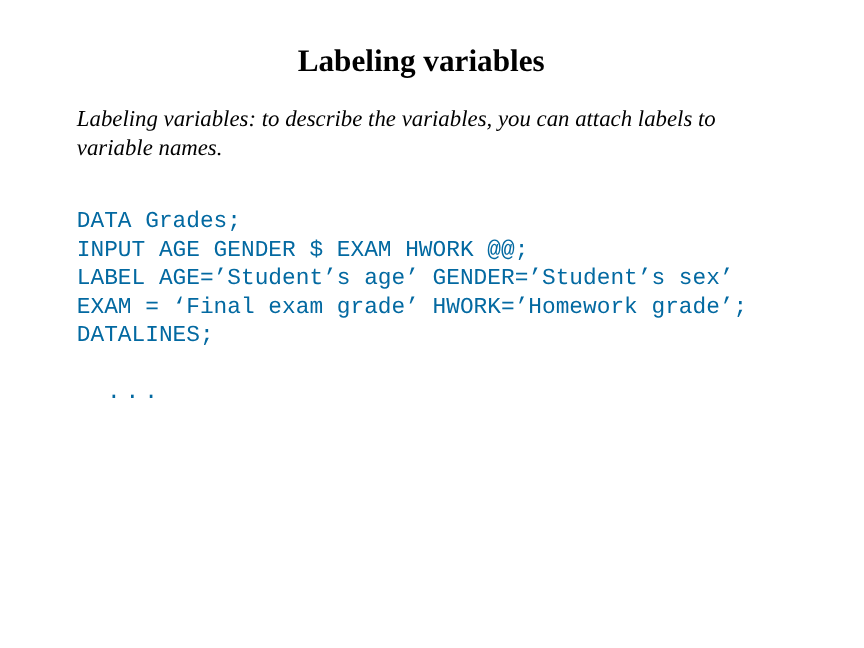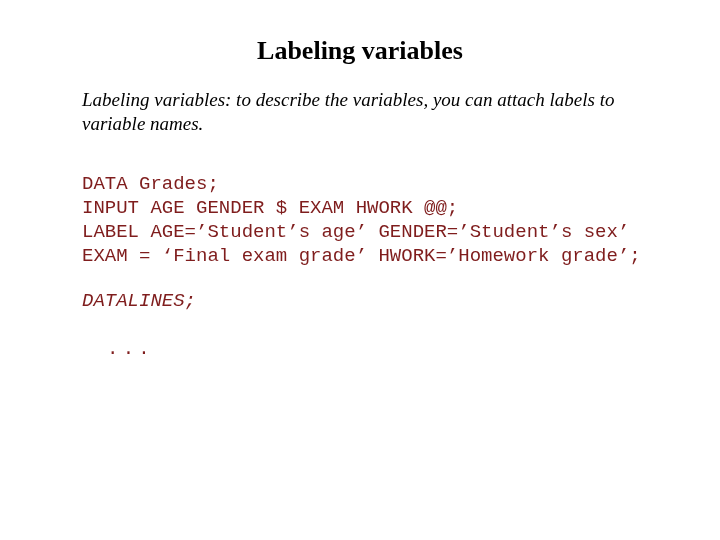--- a/index.html
+++ b/index.html
@@ -6,46 +6,44 @@
     margin: 0;
     padding: 0;
     width: 720px;
     height: 540px;
     background: #ffffff;
     font-family: "Times New Roman", Times, serif;
     color: #000000;
   }
   .slide {
     box-sizing: border-box;
-    padding: 36px 82px 0 82px;
+    padding: 36px 82px 0 64px;
   }
   .title {
     text-align: center;
     font-size: 26px;
     font-weight: bold;
     margin: 0 0 22px 0;
   }
   .desc {
     font-size: 19px;
     line-height: 1.25;
     margin: 0 0 14px 0;
     font-style: italic;
   }
   .code {
     font-family: "Courier New", Courier, monospace;
     font-size: 19px;
     line-height: 1.25;
-    color: #7f1d1d;
+    color: #0369a1;
     white-space: pre;
     margin: 0;
   }
   .code .blk2 {
     display: block;
-    margin-top: 22px;
-    font-style: italic;
   }
   .ellipsis {
     padding-left: 2.2ch;
     letter-spacing: 0.22em;
   }
 </style>
 </head>
 <body>
 
 <div class="slide">

